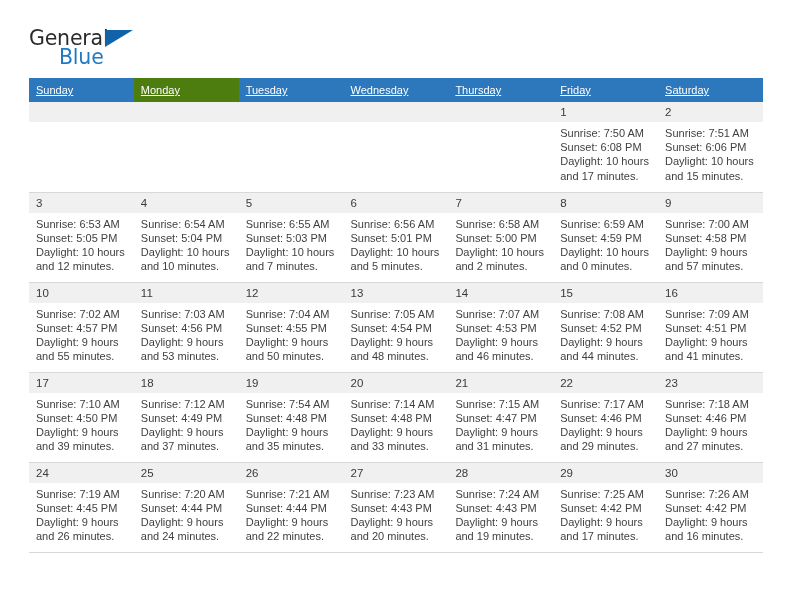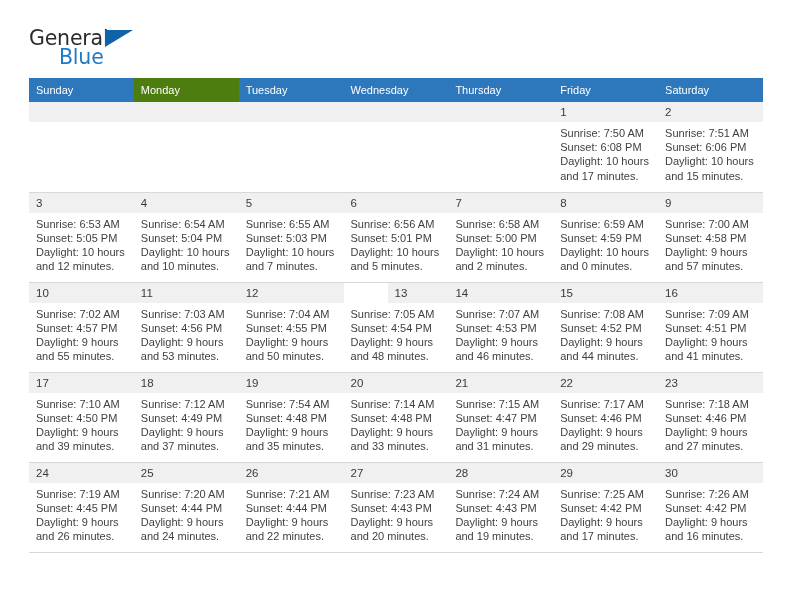--- a/index.html
+++ b/index.html
@@ -100,20 +100,21 @@
   .calendar th {
     background: #2d77bc;
     color: #ffffff;
     font-size: 11px;
     font-weight: normal;
     text-align: left;
     padding: 6px 0 6px 7px;
     height: 21px;
     box-sizing: border-box;
     border: none;
+    text-decoration: underline;
   }
   .calendar td {
     vertical-align: top;
     padding: 0;
     border: none;
     height: 90px;
     box-sizing: border-box;
     border-bottom: 1px solid #d8d8d8;
     background: #ffffff;
   }
@@ -296,21 +297,21 @@
           <td class="has-day" style="border-bottom-color: rgb(216, 216, 216);">
             <div class="daynum" style="background: rgb(240, 240, 240);">12</div>
             <div class="details">
               <div>Sunrise: 7:04 AM</div>
               <div>Sunset: 4:55 PM</div>
               <div>Daylight: 9 hours</div>
               <div>and 50 minutes.</div>
             </div>
           </td>
           <td class="has-day" style="border-bottom-color: rgb(216, 216, 216);">
-            <div class="daynum" style="background: rgb(240, 240, 240); margin-left: 44px;">13</div>
+            <div class="daynum" style="background: rgb(240, 240, 240);">13</div>
             <div class="details">
               <div>Sunrise: 7:05 AM</div>
               <div>Sunset: 4:54 PM</div>
               <div>Daylight: 9 hours</div>
               <div>and 48 minutes.</div>
             </div>
           </td>
           <td class="has-day" style="border-bottom-color: rgb(216, 216, 216);">
             <div class="daynum" style="background: rgb(240, 240, 240);">14</div>
             <div class="details">

